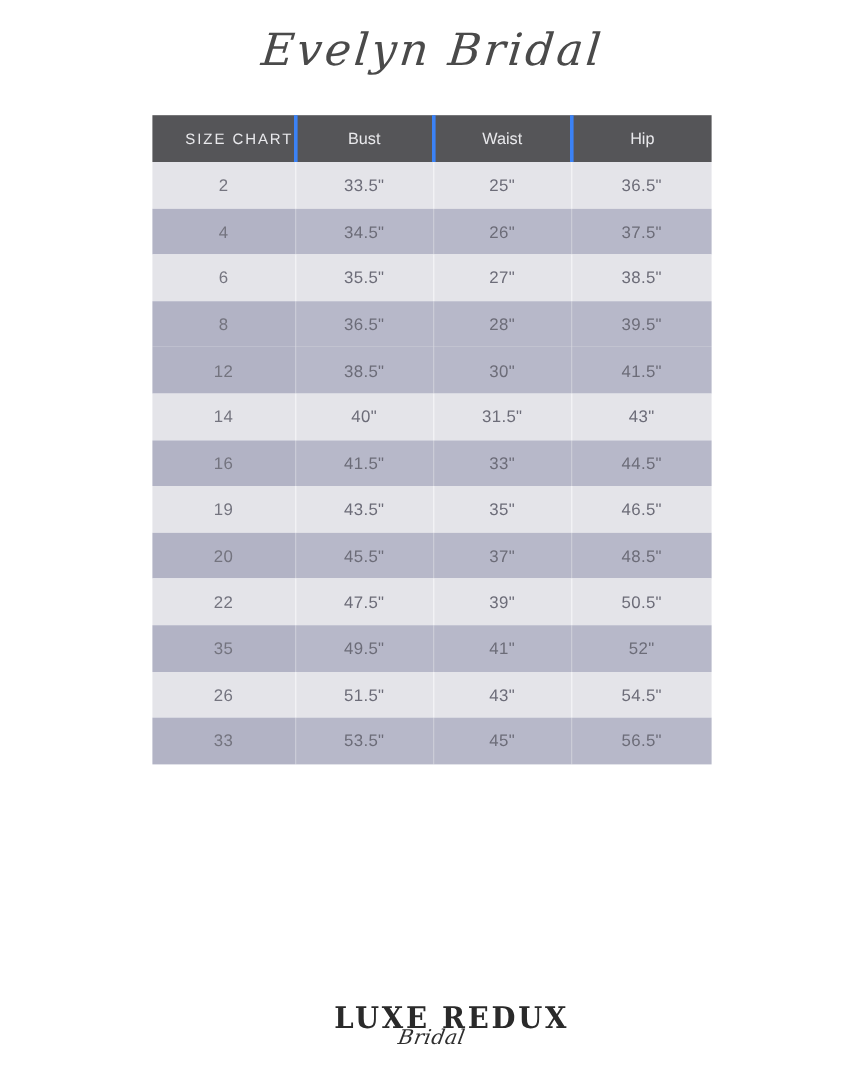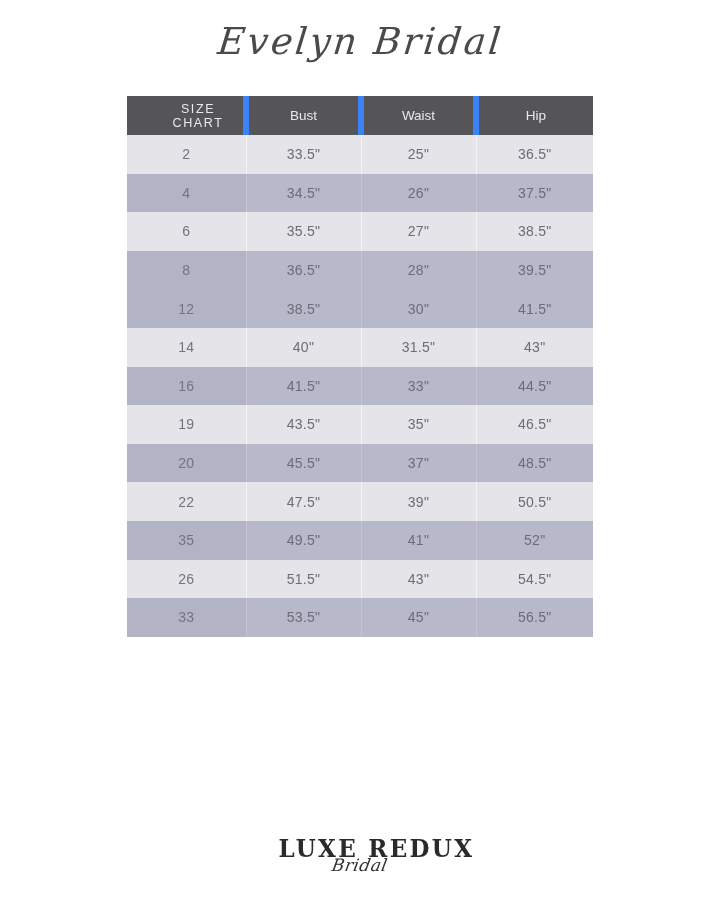--- a/index.html
+++ b/index.html
@@ -63,25 +63,25 @@
     font-weight: 400;
     font-size: 13.5px;
     text-align: center;
     vertical-align: middle;
     padding: 0;
     border: none;
   }
   .chart thead th.h-size {
     font-size: 12.5px;
     letter-spacing: 1.6px;
-    text-align: center;
+    text-align: right;
     padding-left: 26px;
   }
   .chart thead th.divider {
-    border-left: 6px solid #3b82f6;
+    border-left: 3px solid #3b82f6;
   }
 
   .chart tbody td {
     height: 38.6px;
     font-size: 14px;
     color: #6c6c78;
     text-align: center;
     vertical-align: middle;
     padding: 0;
     border: none;

